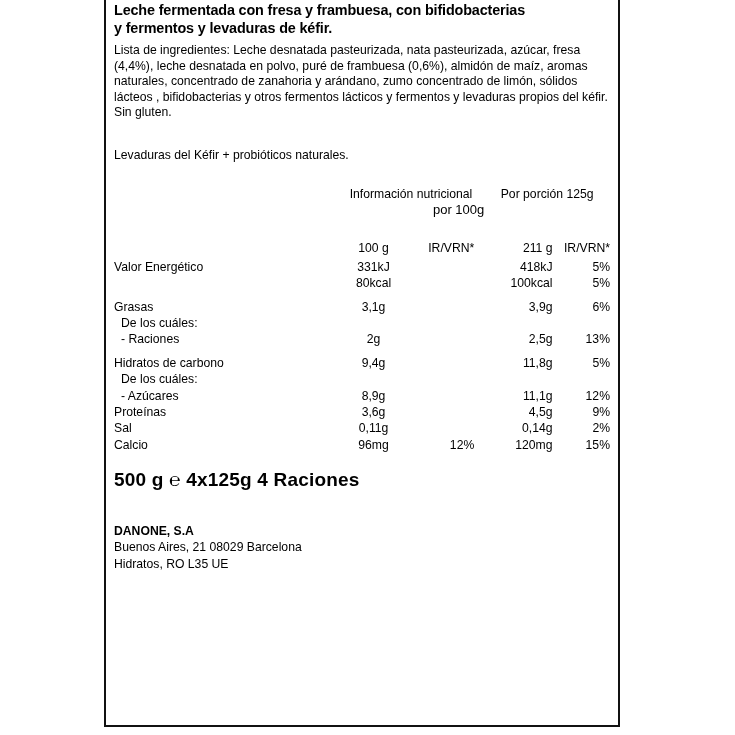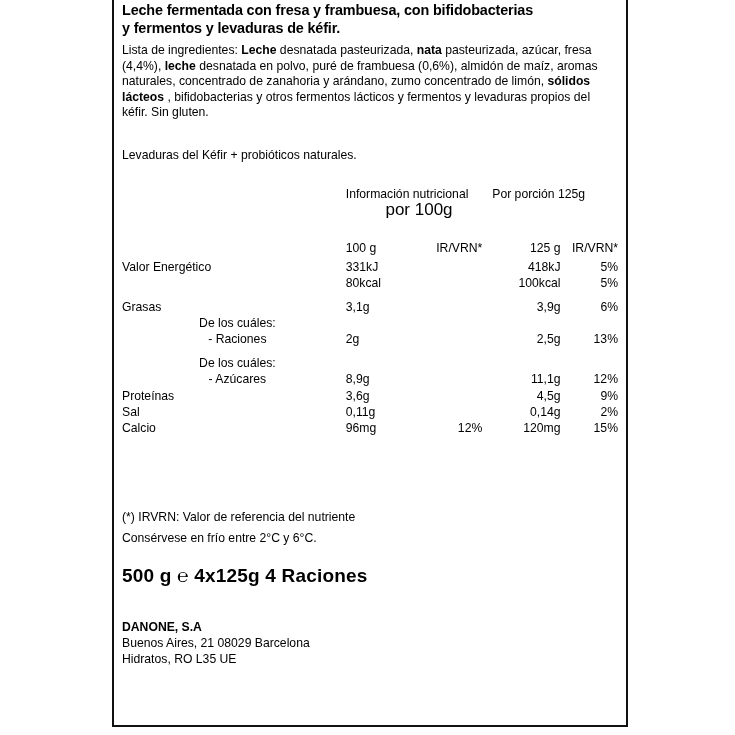--- a/index.html
+++ b/index.html
@@ -10,21 +10,21 @@
   body {
     width: 735px;
     height: 735px;
     font-family: "Liberation Sans", sans-serif;
     color: #000000;
     overflow: hidden;
   }
 
   .label-panel {
     position: absolute;
-    left: 112px;
+    left: 104px;
     top: 0px;
     width: 516px;
     height: 727px;
     background: #ffffff;
     border-left: 2px solid #111111;
     border-right: 2px solid #111111;
     border-bottom: 2px solid #111111;
     box-sizing: border-box;
     padding: 0 8px 0 8px;
   }
@@ -37,21 +37,21 @@
     margin-top: 2px;
     white-space: pre-line;
   }
 
   .ingredients {
     font-size: 12.2px;
     line-height: 15.6px;
     margin-top: 6px;
     text-align: left;
   }
-  .ingredients b { font-weight: bold; }
+  .ingredients b { font-weight: normal; }
 
   .claims {
     font-size: 12.2px;
     line-height: 15.6px;
     margin-top: 27px;
   }
 
   
   .nutri {
     margin-top: 22px;
@@ -59,39 +59,40 @@
     border-collapse: collapse;
     font-size: 12.2px;
   }
   .nutri td, .nutri th {
     padding: 0;
     font-weight: normal;
     vertical-align: bottom;
     line-height: 16.4px;
   }
   .col-name  { width: 228px; text-align: left; }
-  .col-v100  { width: 74px;  text-align: left; padding-right: 4px !important; }
+  .col-v100  { width: 74px;  text-align: center; padding-right: 4px !important; }
   .col-p100  { width: 62px;  text-align: right; padding-right: 10px !important; }
   .col-v125  { width: 70px;  text-align: right; padding-right: 4px !important; }
   .col-p125  { width: 54px;  text-align: right; }
 
   .hdr-block td { line-height: 16.4px; }
   .hdr-main {
+    text-align: center;
     font-size: 12.2px;
     line-height: 16.4px;
   }
   .hdr-sub {
-    text-align: center;
-    font-size: 17px;
+    text-align: right;
+    font-size: 13px;
     line-height: 16.4px;
   }
   .spacer-row td { height: 22px; }
   .unit-row td { padding-bottom: 2px !important; }
   .gap-row td { height: 7px; line-height: 7px; }
-  .indent { padding-left: 7px !important; text-align: center; }
+  .indent { padding-left: 7px !important; }
 
   
   .footer-notes {
     margin-top: 70px;
     font-size: 12.2px;
     line-height: 21px;
   }
   .netweight {
     margin-top: 16px;
     font-size: 19px;
@@ -133,21 +134,21 @@
       </tr>
 
       <tr class="spacer-row">
         <td colspan="5"></td>
       </tr>
 
       <tr class="unit-row">
         <td class="col-name"></td>
         <td class="col-v100">100 g</td>
         <td class="col-p100">IR/VRN*</td>
-        <td class="col-v125">125 g</td>
+        <td class="col-v125">211 g</td>
         <td class="col-p125">IR/VRN*</td>
       </tr>
     <tr>
           <td class="col-name">Valor  Energético</td>
           <td class="col-v100">331kJ</td>
           <td class="col-p100"></td>
           <td class="col-v125">418kJ</td>
           <td class="col-p125">5%</td>
         </tr>
         <tr>
@@ -176,20 +177,27 @@
         </tr>
         <tr>
           <td class="col-name indent">- Raciones</td>
           <td class="col-v100">2g</td>
           <td class="col-p100"></td>
           <td class="col-v125">2,5g</td>
           <td class="col-p125">13%</td>
         </tr>
         <tr class="gap-row">
           <td colspan="5"></td>
+        </tr>
+        <tr>
+          <td class="col-name">Hidratos  de  carbono</td>
+          <td class="col-v100">9,4g</td>
+          <td class="col-p100"></td>
+          <td class="col-v125">11,8g</td>
+          <td class="col-p125">5%</td>
         </tr>
         <tr>
           <td class="col-name indent">De los cuáles:</td>
           <td class="col-v100"></td>
           <td class="col-p100"></td>
           <td class="col-v125"></td>
           <td class="col-p125"></td>
         </tr>
         <tr>
           <td class="col-name indent">- Azúcares</td>
@@ -215,24 +223,20 @@
         <tr>
           <td class="col-name">Calcio</td>
           <td class="col-v100">96mg</td>
           <td class="col-p100">12%</td>
           <td class="col-v125">120mg</td>
           <td class="col-p125">15%</td>
         </tr>
       </tbody>
   </table>
 
-  <div class="footer-notes">
-    <div>(*) IRVRN: Valor de referencia del nutriente</div>
-    <div>Consérvese en frío entre 2°C y 6°C.</div>
-  </div>
 
   <div class="netweight">500 g ℮ 4x125g  4 Raciones</div>
 
   <div class="company">
     <div class="cname">DANONE, S.A</div>
     <div>Buenos Aires, 21 08029 Barcelona</div>
     <div>Hidratos,  RO L35 UE</div>
   </div>
 
 </div>

